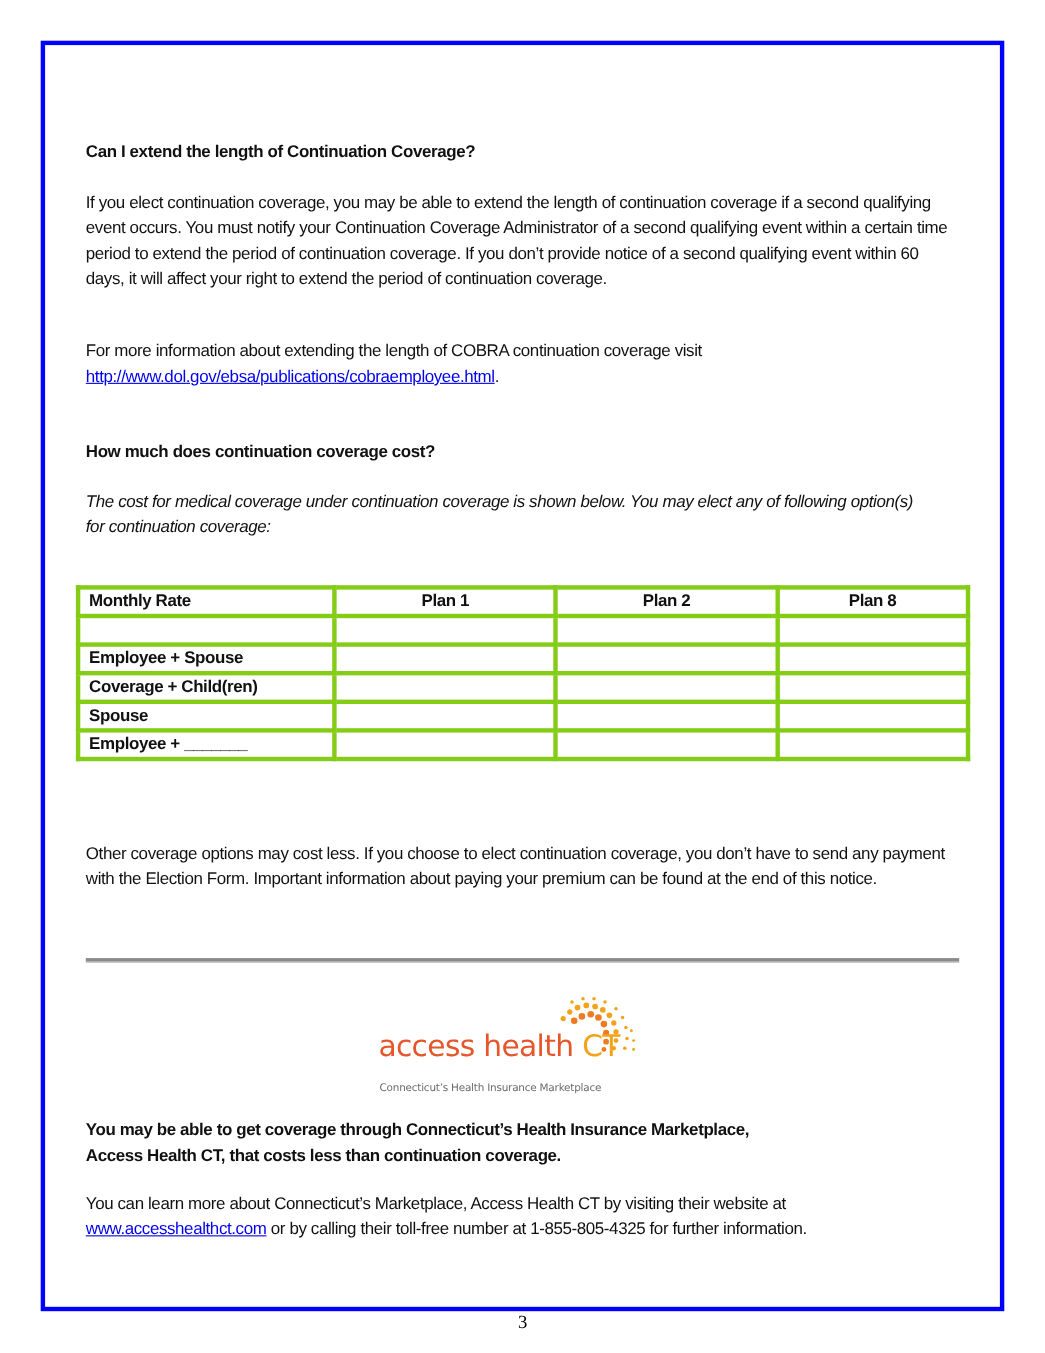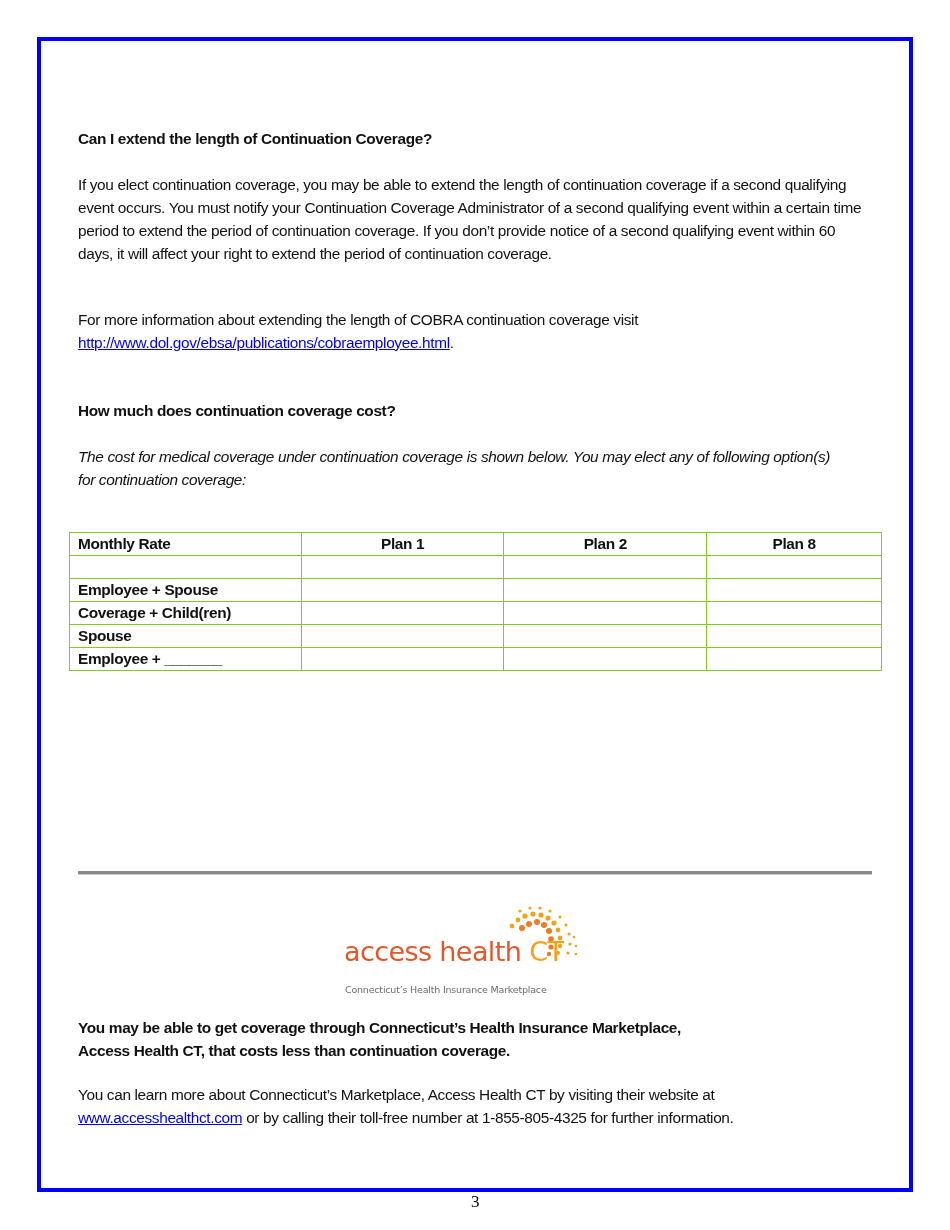--- a/index.html
+++ b/index.html
@@ -17,21 +17,21 @@
     }
     .abs { position: absolute; left: 78px; width: 800px; margin: 0; }
     .h { font-weight: bold; }
     a.link { color: #0000ee; text-decoration: underline; }
     table.rates {
       position: absolute; left: 69px; top: 492px; width: 813px;
       border-collapse: collapse; font-weight: bold; font-size: 15.4px;
       letter-spacing: -0.35px;
     }
     table.rates td, table.rates th {
-      border: 1px solid #84cc16; height: 22px; padding: 0 8px; line-height: 22px;
+      border: 4px solid #84cc16; height: 22px; padding: 0 8px; line-height: 22px;
     }
     table.rates th { text-align: center; font-weight: bold; }
     table.rates th.first, table.rates td.first { text-align: left; width: 215px; }
     table.rates col.c1 { width: 232px; }
     table.rates col.c2 { width: 203px; }
     table.rates col.c3 { width: 203px; }
     table.rates col.c4 { width: 175px; }
     .rule {
       position: absolute; left: 78px; top: 831px; width: 794px; height: 3px;
       background: #8a8a8a; border-bottom: 1px solid #cfcfcf;
@@ -114,20 +114,21 @@
       </tr>
       <tr>
         <td class="first">Employee + _______</td>
         <td></td>
         <td></td>
         <td></td>
       </tr>
     </tbody>
   </table>
 
+  <p class="abs" style="top:725px; width:790px;">Other coverage options may cost less.  If you choose to elect continuation coverage, you don’t have to send any payment with the Election Form.  Important information about paying your premium can be found at the end of this notice.</p>
 
   <div class="rule"></div>
 
   <div class="logo">
     <svg width="95" height="62" viewBox="0 0 95 62">
       <g fill="#f3a21b">
         <circle cx="12" cy="20" r="2.4"></circle>
           <circle cx="18" cy="14" r="2.4"></circle>
           <circle cx="25" cy="10" r="2.6"></circle>
         <circle cx="33" cy="8" r="2.6"></circle>

